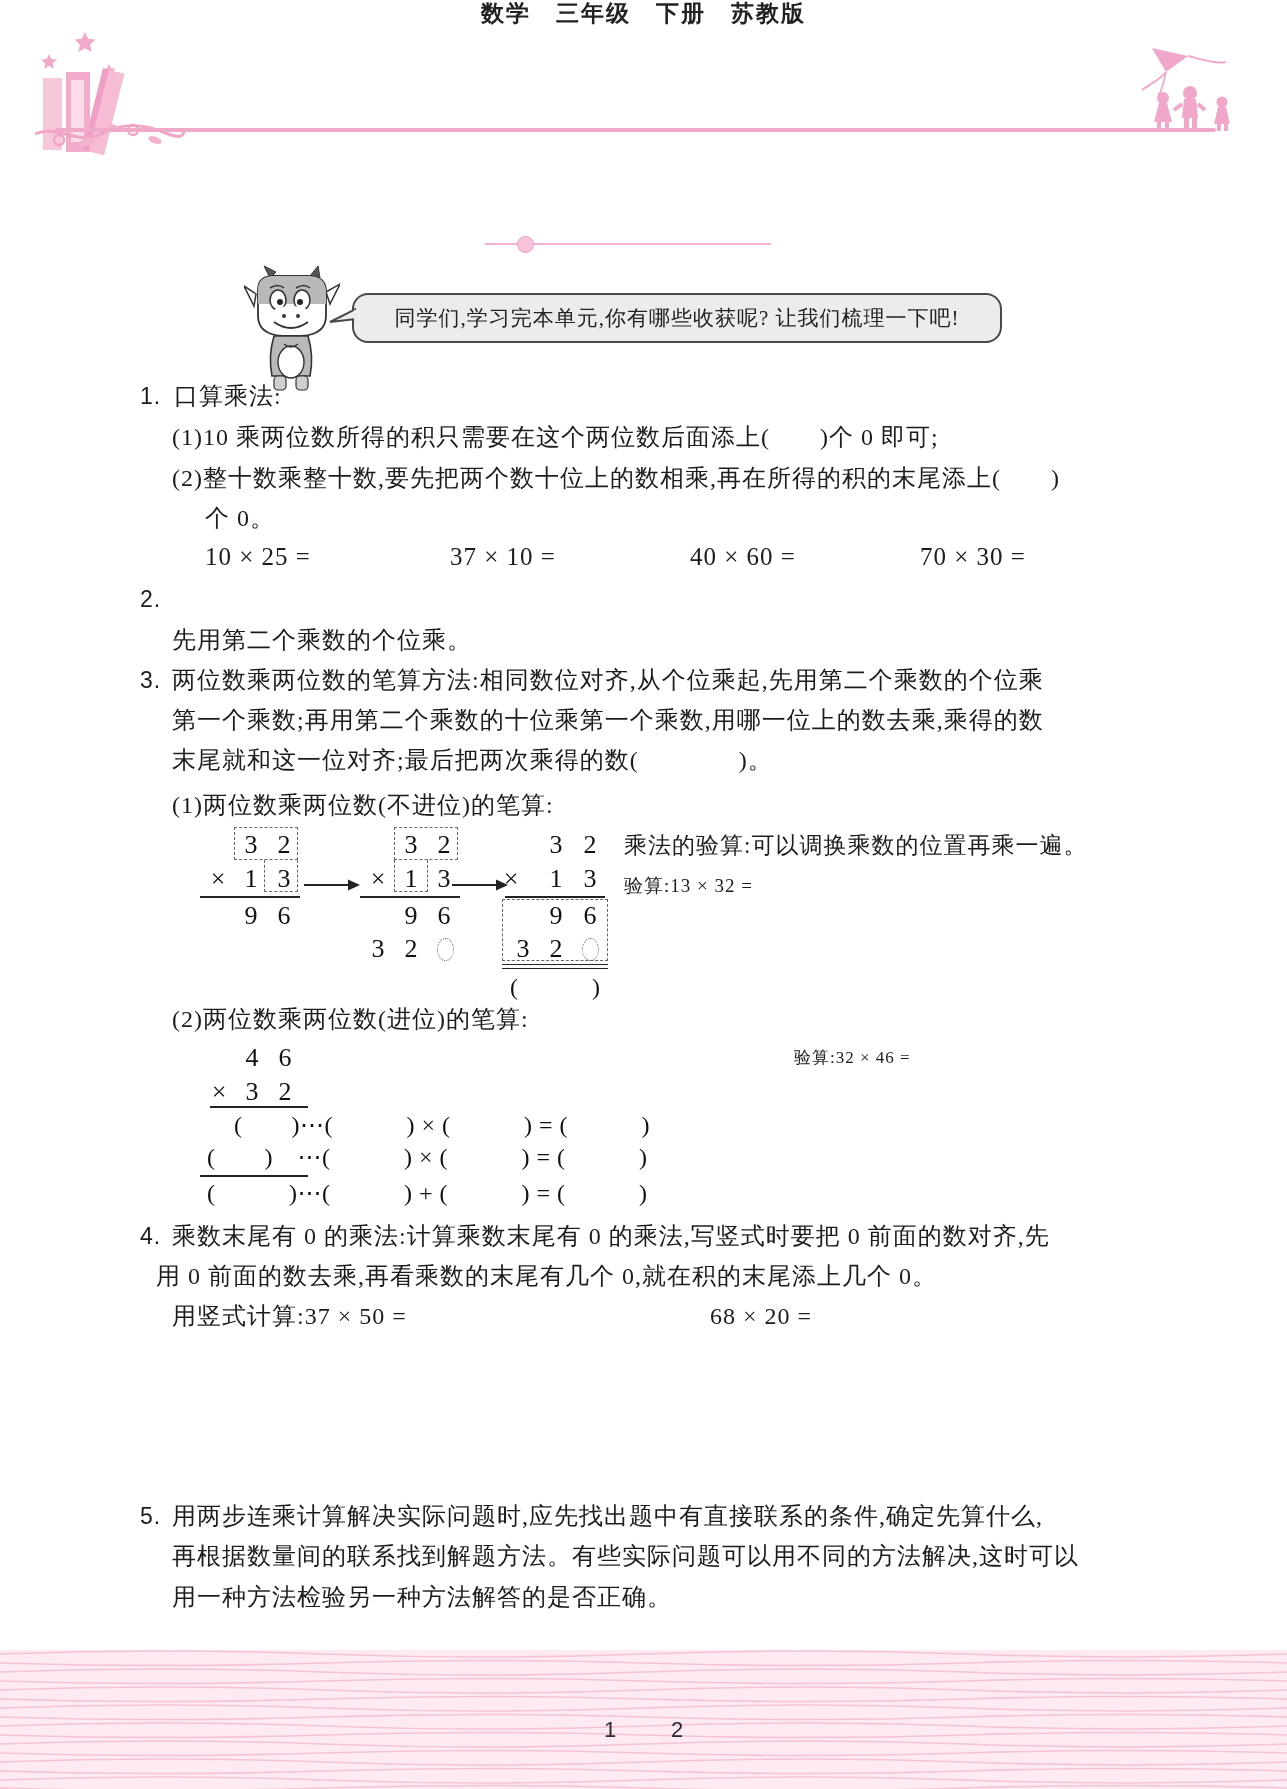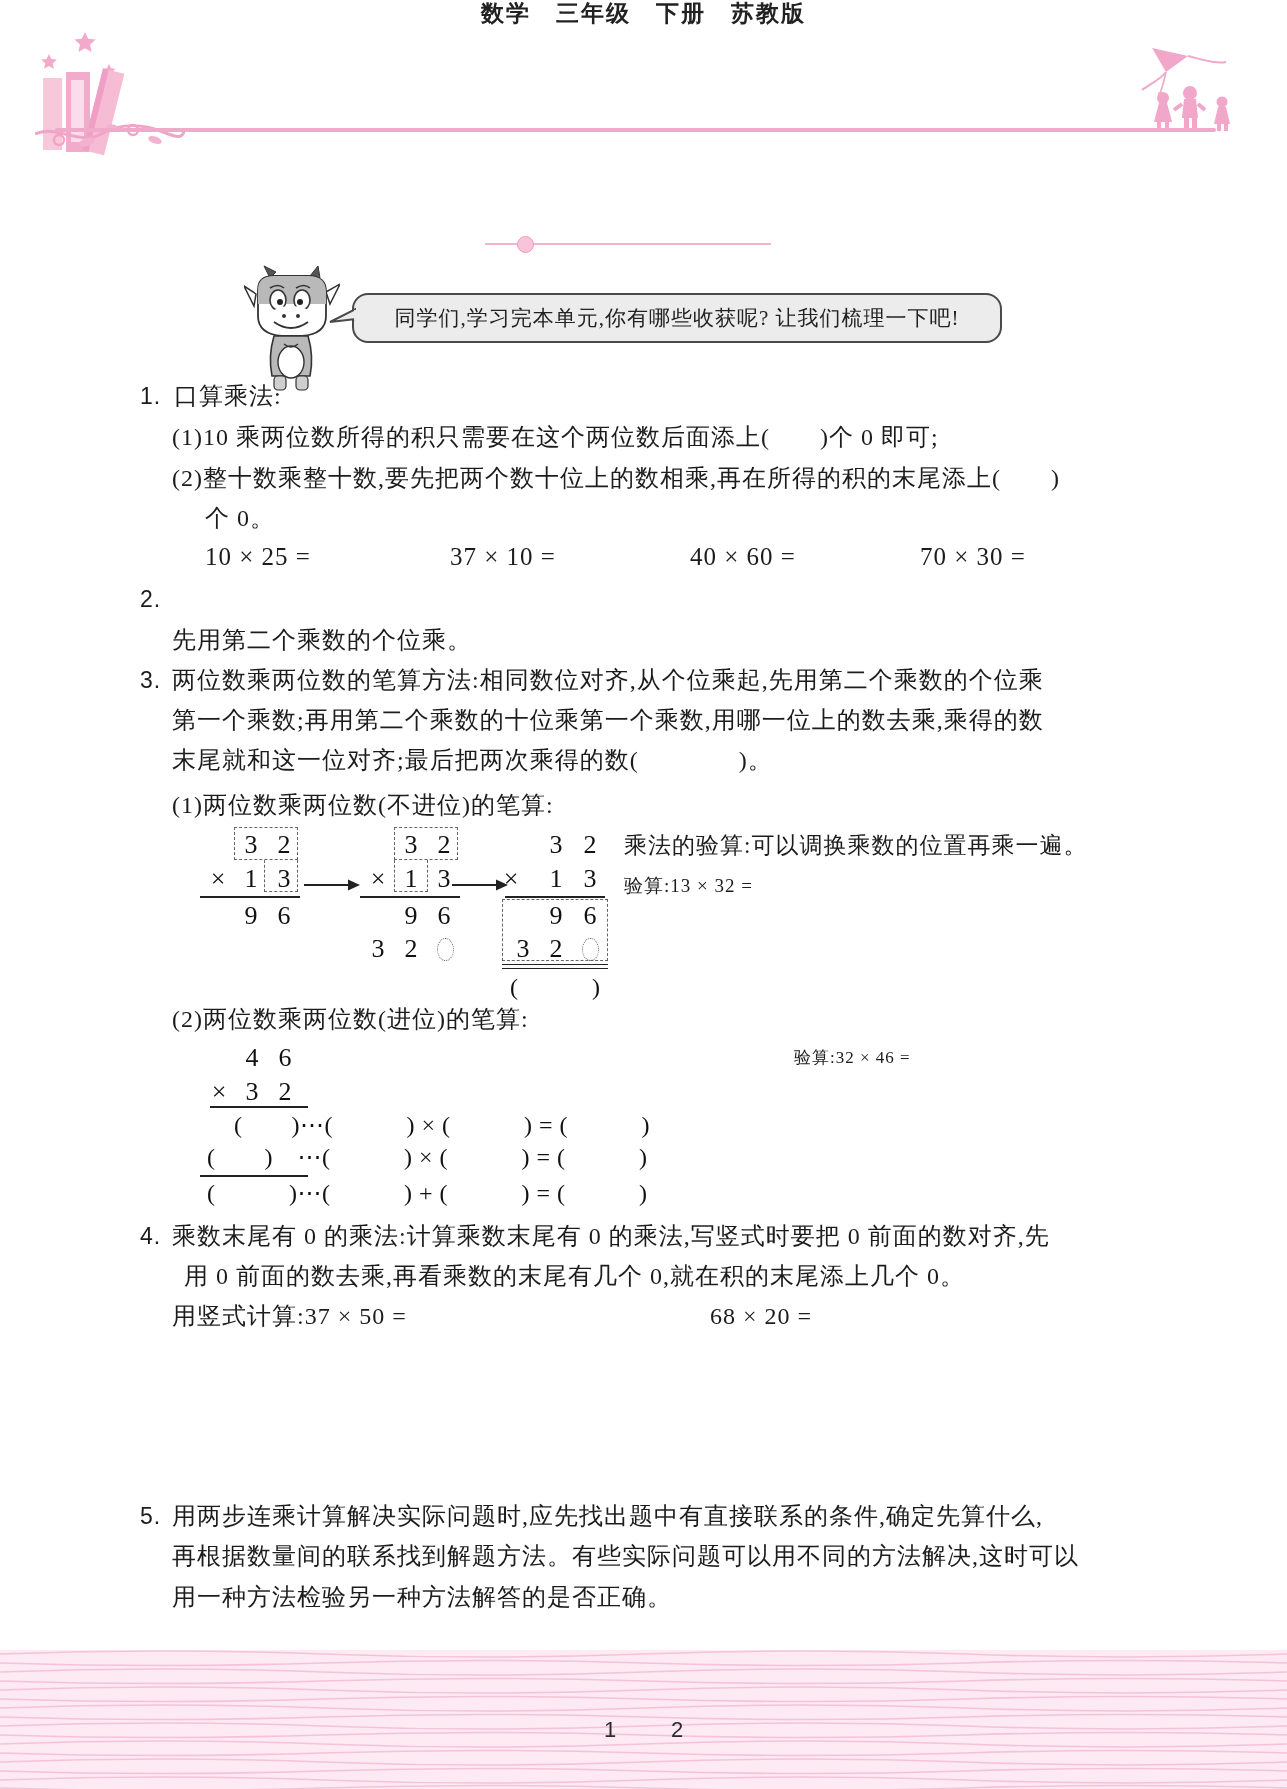--- a/index.html
+++ b/index.html
@@ -216,21 +216,21 @@
     <div class="vrule" style="left:210px;top:1106px;width:98px"></div>
     <div class="parenrow" style="left:234px;top:1110px">(　　)⋯(　　　) × (　　　) = (　　　)</div>
     <div class="parenrow" style="left:207px;top:1142px">(　　)　⋯(　　　) × (　　　) = (　　　)</div>
     <div class="vrule" style="left:200px;top:1175px;width:108px"></div>
     <div class="parenrow" style="left:207px;top:1178px">(　　　)⋯(　　　) + (　　　) = (　　　)</div>
   </div>
   <div class="txt" style="left:794px;top:1043px;font-size:17px">验算:32 × 46 =</div>
 
   <div class="txt numlbl" style="left:140px;top:1221px">4.</div>
   <div class="txt" style="left:172px;top:1221px">乘数末尾有 0 的乘法:计算乘数末尾有 0 的乘法,写竖式时要把 0 前面的数对齐,先</div>
-  <div class="txt" style="left:184px;top:1261px">用 0 前面的数去乘,再看乘数的末尾有几个 0,就在积的末尾添上几个 0。</div>
+  <div class="txt" style="left:156px;top:1261px">用 0 前面的数去乘,再看乘数的末尾有几个 0,就在积的末尾添上几个 0。</div>
   <div class="txt" style="left:172px;top:1301px">用竖式计算:37 × 50 =</div>
   <div class="txt" style="left:710px;top:1301px">68 × 20 =</div>
 
   <div class="txt numlbl" style="left:140px;top:1501px">5.</div>
   <div class="txt" style="left:172px;top:1501px">用两步连乘计算解决实际问题时,应先找出题中有直接联系的条件,确定先算什么,</div>
   <div class="txt" style="left:172px;top:1541px">再根据数量间的联系找到解题方法。有些实际问题可以用不同的方法解决,这时可以</div>
   <div class="txt" style="left:172px;top:1582px">用一种方法检验另一种方法解答的是否正确。</div>
 
   <div class="band">
     <svg width="1287" height="139" viewBox="0 0 1287 139">

